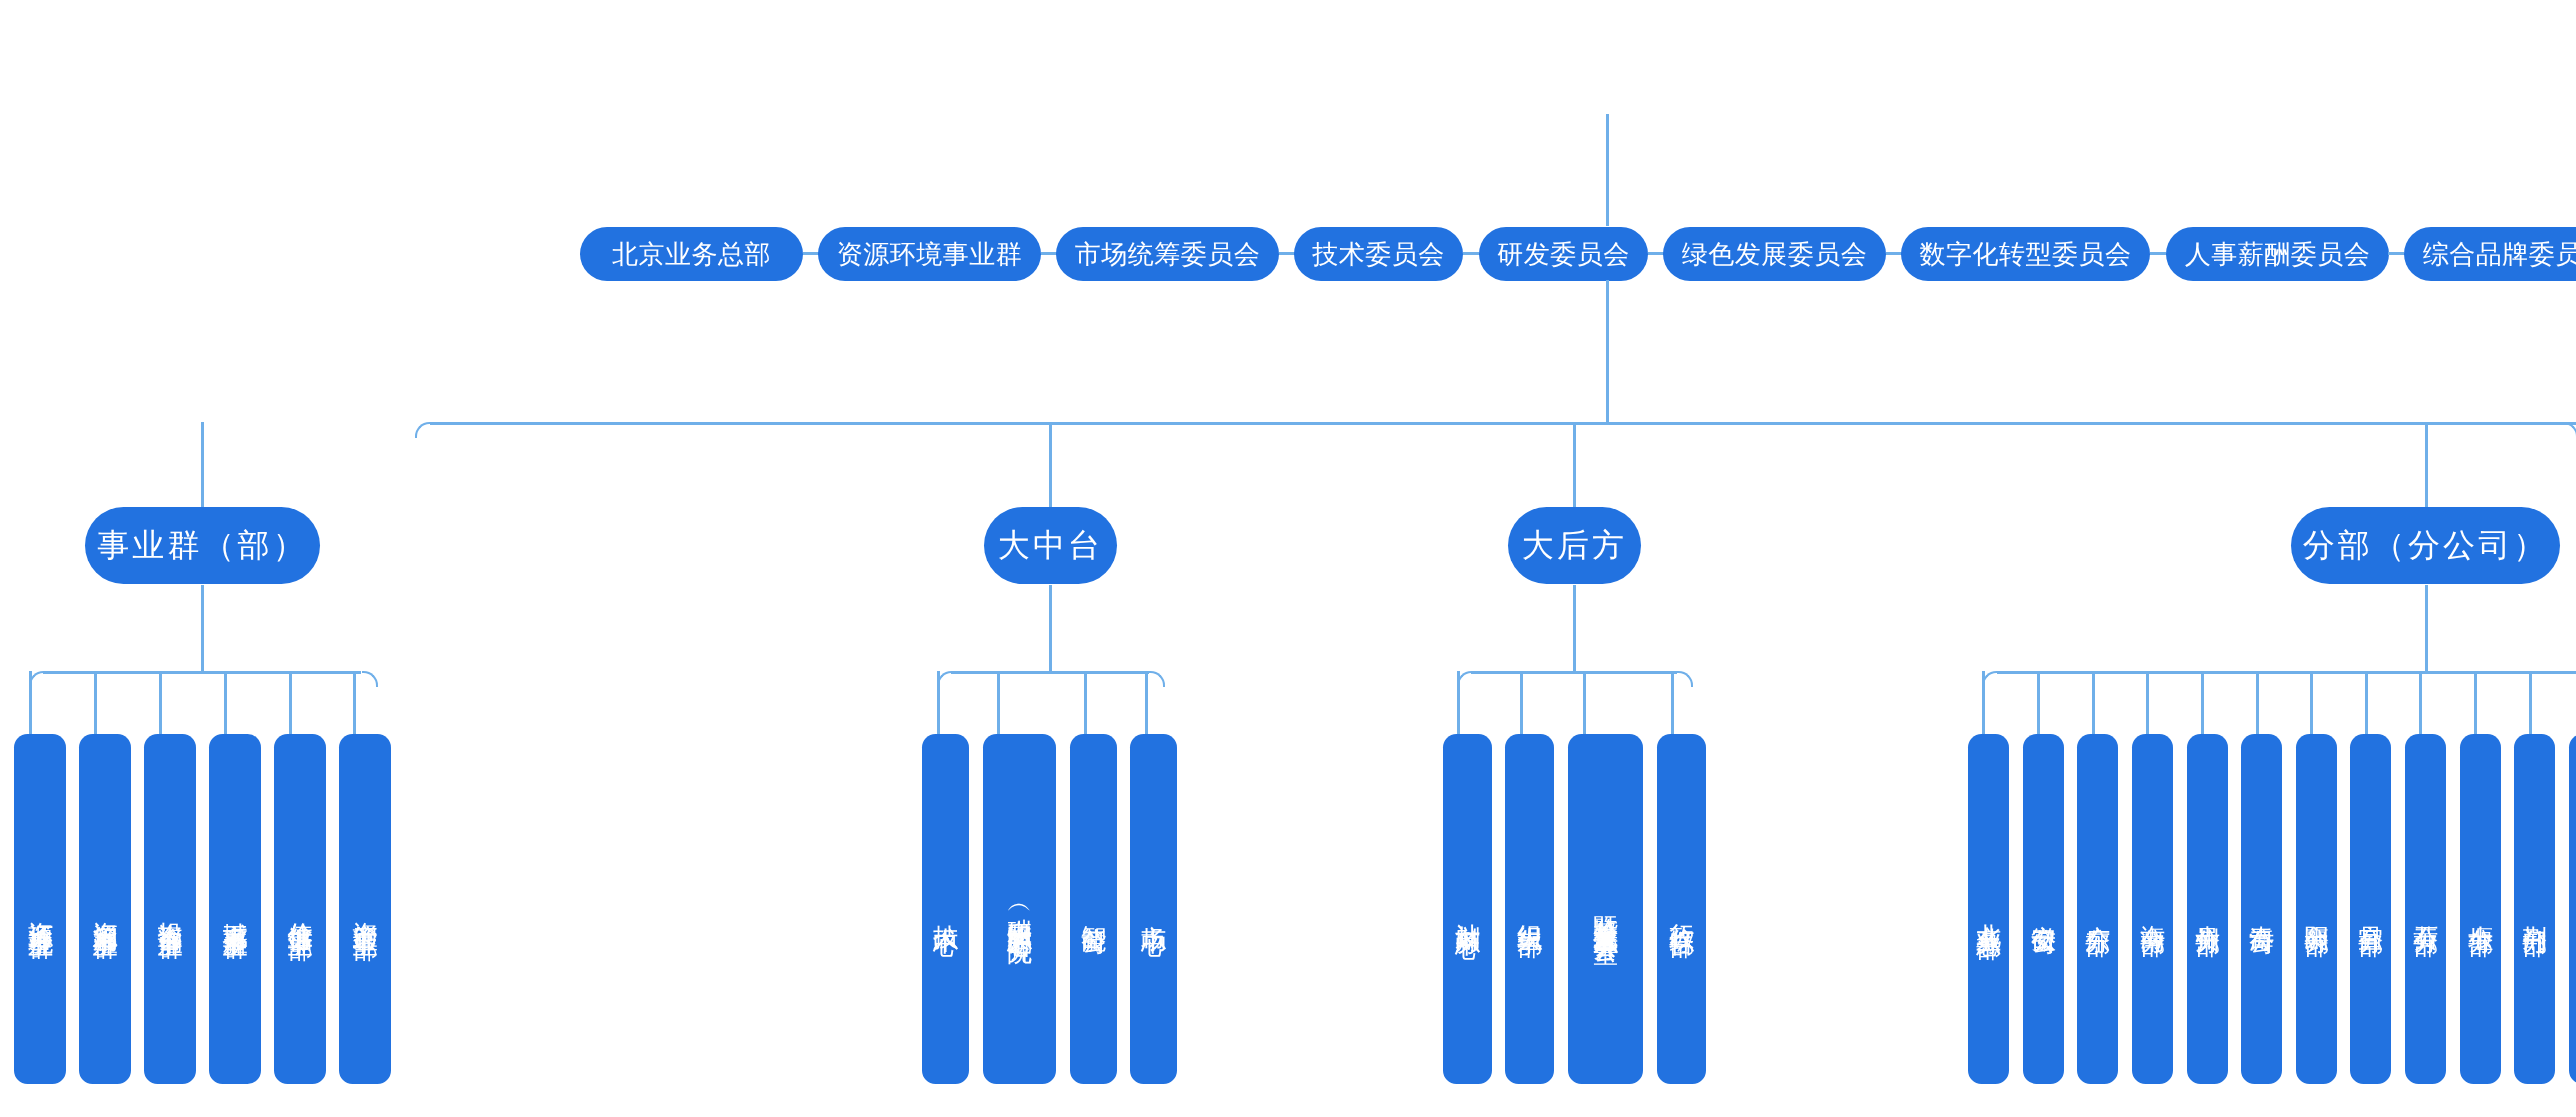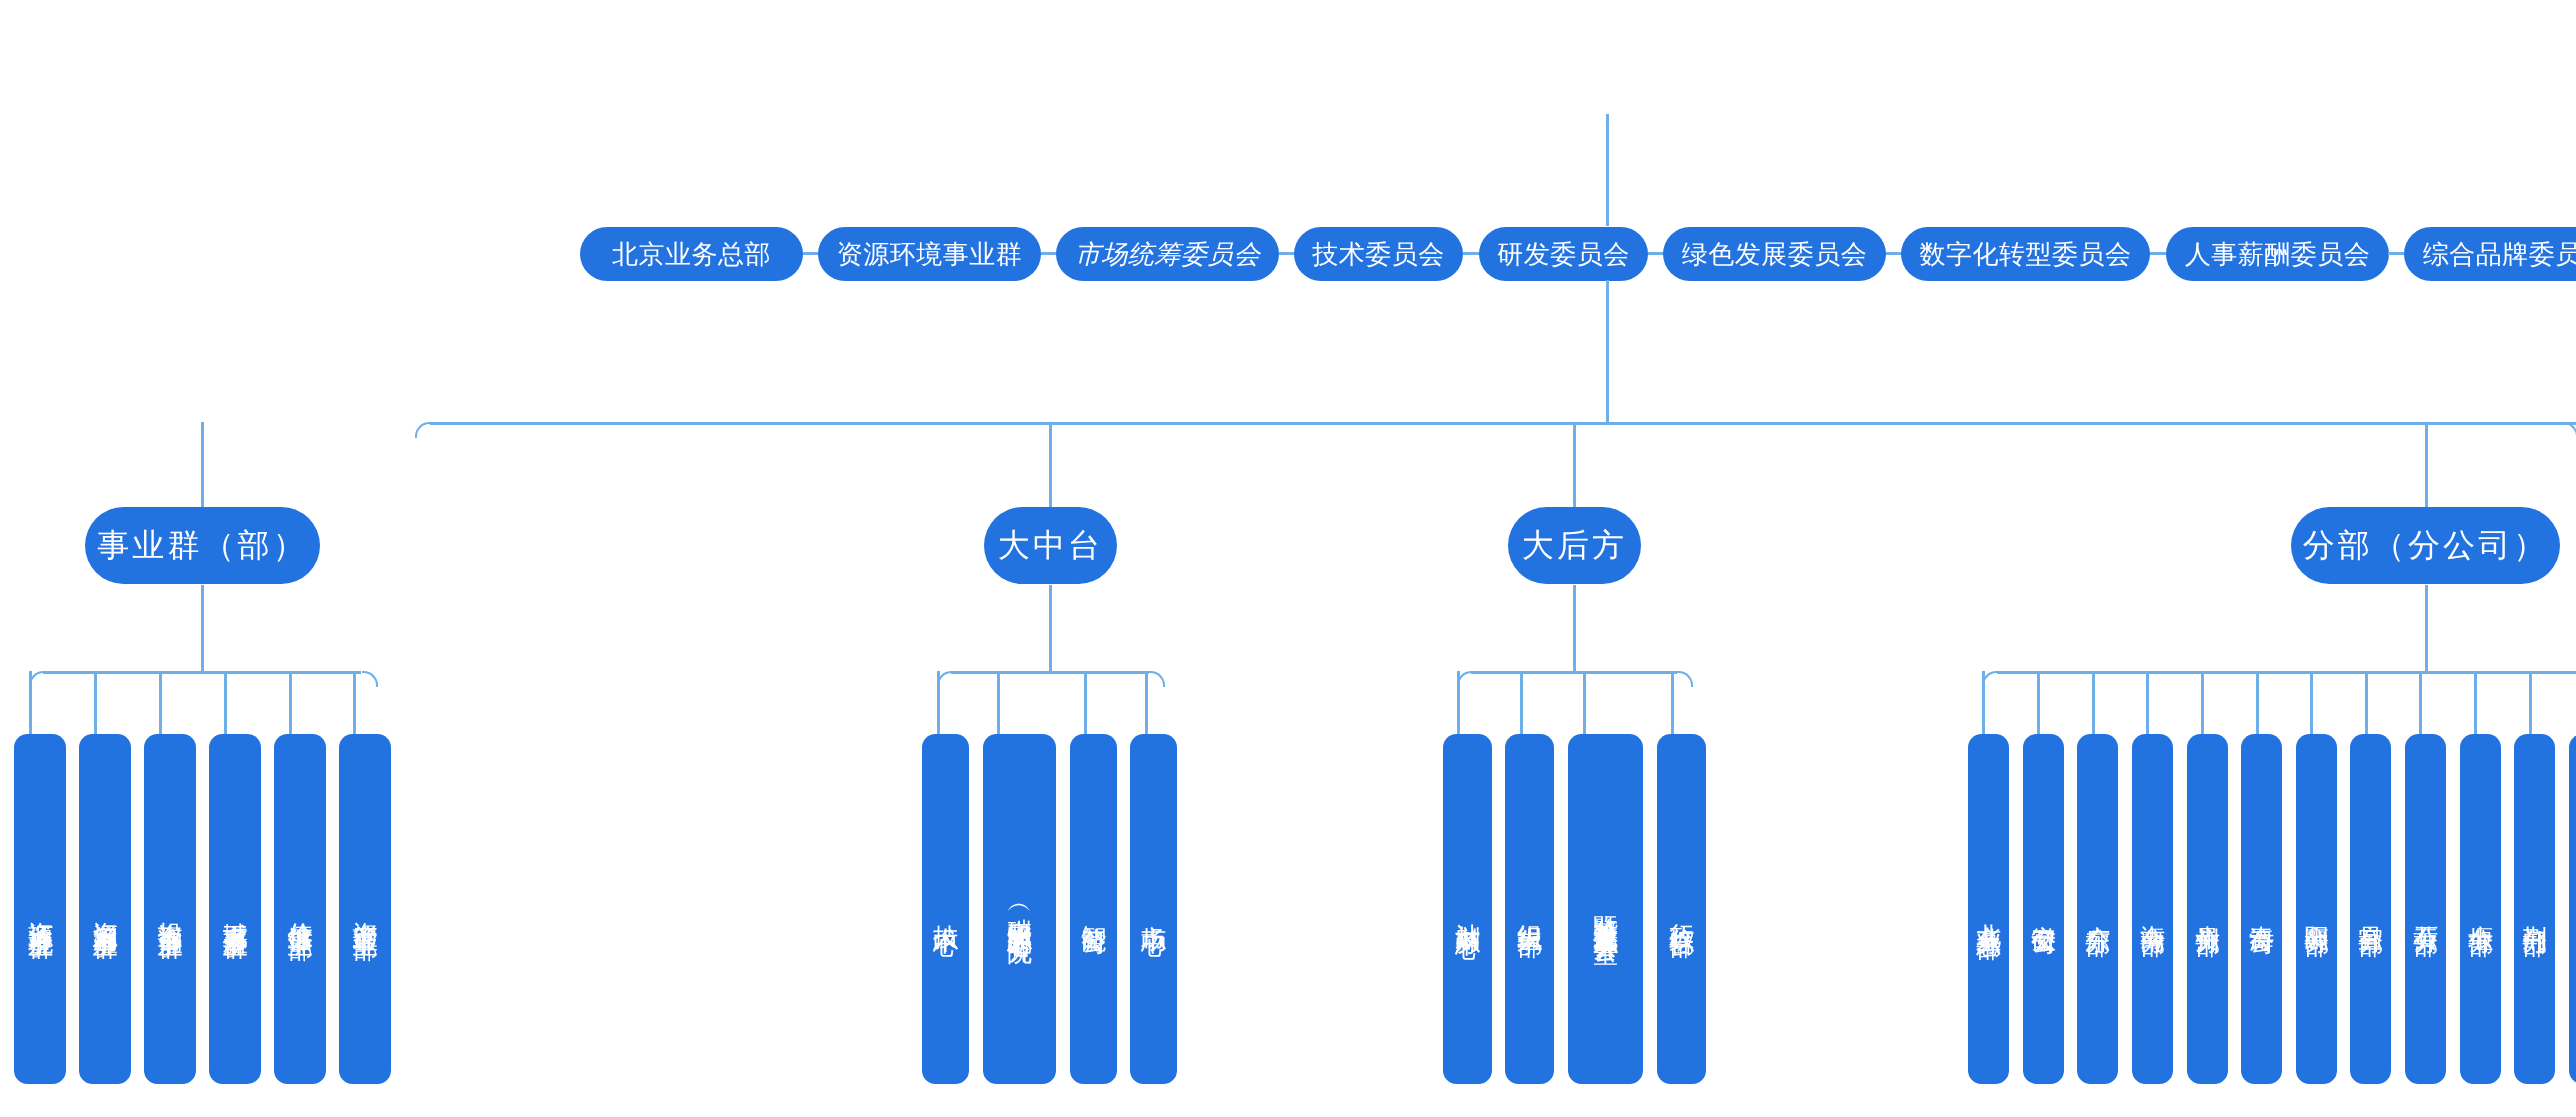--- a/index.html
+++ b/index.html
@@ -85,21 +85,21 @@
 
   <div id="committee-layer">
       <div class="node committee pill" style="left: 580px; width: 223px;">
         <div class="" style="">北京业务总部</div>
       </div>
       <div class="ln" style="left: 803px; top: 252px; width: 15.5px; height: 2.6px;"></div>
       <div class="node committee pill" style="left: 818px; width: 223px;">
         <div class="" style="">资源环境事业群</div>
       </div>
       <div class="ln" style="left: 1041px; top: 252px; width: 15.5px; height: 2.6px;"></div>
-      <div class="node committee pill" style="left: 1056px; width: 223px; font-style: italic;">
+      <div class="node committee pill" style="left: 1056px; width: 223px;">
         <div class="" style="">市场统筹委员会</div>
       </div>
       <div class="ln" style="left: 1279px; top: 252px; width: 15.5px; height: 2.6px;"></div>
       <div class="node committee pill" style="left: 1294px; width: 169px;">
         <div class="" style="">技术委员会</div>
       </div>
       <div class="ln" style="left: 1463px; top: 252px; width: 15.5px; height: 2.6px;"></div>
       <div class="node committee pill" style="left: 1479px; width: 169px;">
         <div class="" style="">研发委员会</div>
       </div>

